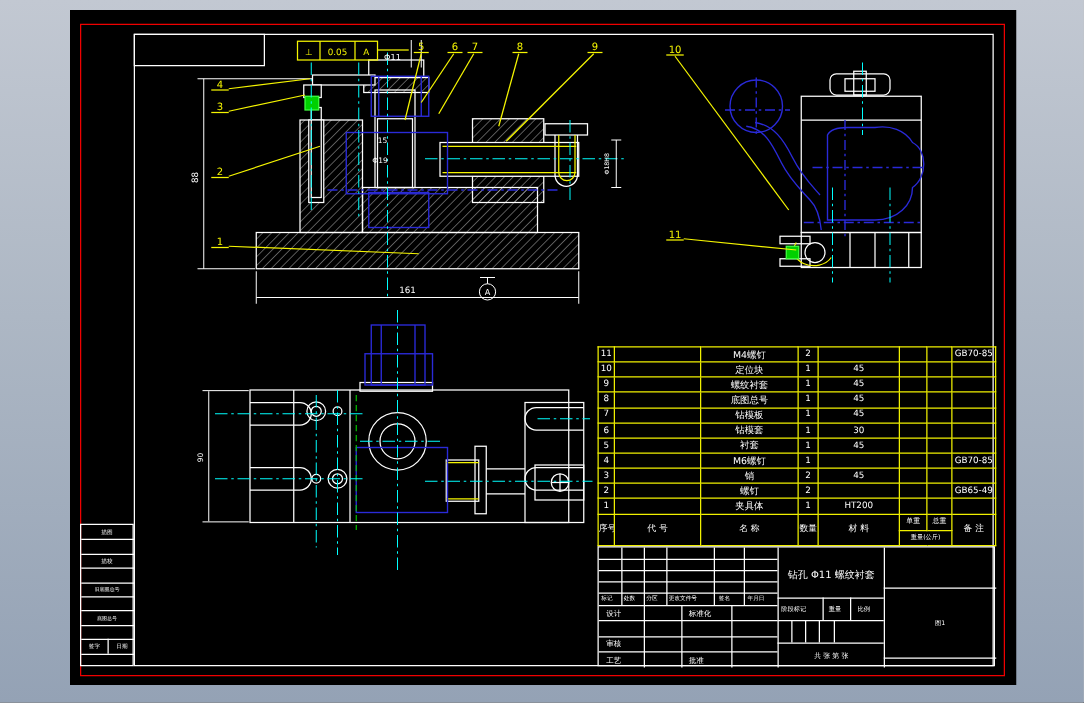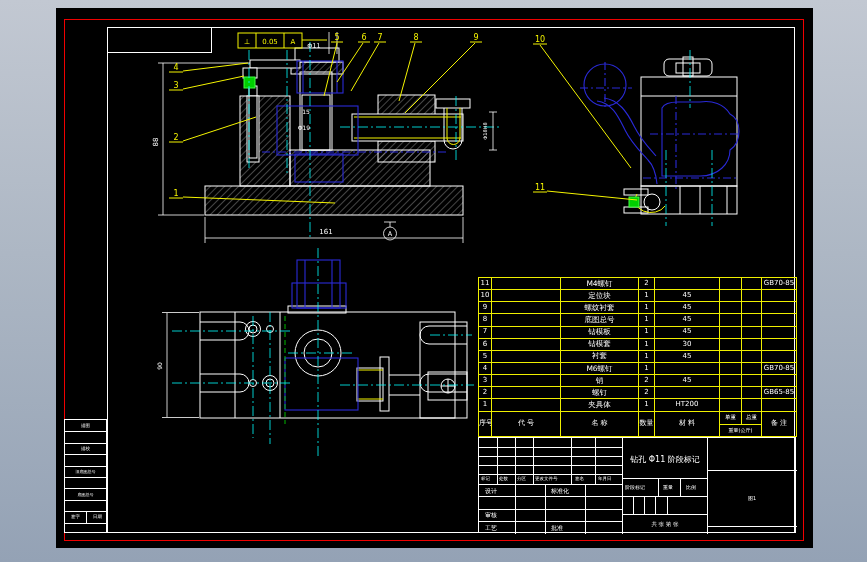--- a/index.html
+++ b/index.html
@@ -354,21 +354,21 @@
             <td></td>
           </tr>
         <tr style="height:12px">
             <td>2</td>
             <td></td>
             <td class="nm">螺钉</td>
             <td>2</td>
             <td></td>
             <td></td>
             <td></td>
-            <td>GB65-85</td>
+            <td>GB65-49</td>
           </tr>
         <tr style="height:12px">
             <td>1</td>
             <td></td>
             <td class="nm">夹具体</td>
             <td>1</td>
             <td>HT200</td>
             <td></td>
             <td></td>
             <td></td>
@@ -423,21 +423,21 @@
 
     <i class="hl" style="left:143px;top:40px;width:85px"></i>
     <i class="hl" style="left:143px;top:58px;width:85px"></i>
     <i class="hl" style="left:143px;top:76px;width:85px"></i>
     <i class="vl" style="left:179px;top:40px;height:18px"></i>
     <i class="vl" style="left:201px;top:40px;height:18px"></i>
     <i class="vl" style="left:154px;top:58px;height:18px"></i>
     <i class="vl" style="left:165px;top:58px;height:18px"></i>
     <i class="vl" style="left:176px;top:58px;height:18px"></i>
     <i class="vl" style="left:188px;top:58px;height:18px"></i>
-    <span class="t" style="left:146px;top:16px;width:80px;text-align:center;font-size:8px">钻孔 Φ11 阶段标记</span>
+    <span class="t" style="left:146px;top:16px;width:80px;text-align:center;font-size:8px">钻孔 Φ11 螺纹衬套</span>
     <span class="t" style="left:146px;top:46px;font-size:5px">阶段标记</span>
     <span class="t" style="left:184px;top:46px;font-size:5px">重量</span>
     <span class="t" style="left:207px;top:46px;font-size:5px">比例</span>
     <span class="t" style="left:147px;top:83px;width:78px;text-align:center;font-size:5.5px">共 张 第 张</span>
 
     <i class="hl" style="left:228px;top:32px;width:90px"></i>
     <i class="hl" style="left:228px;top:88px;width:90px"></i>
     <span class="t" style="left:228px;top:57px;width:90px;text-align:center;font-size:5px">图1</span>
   </div>
 

